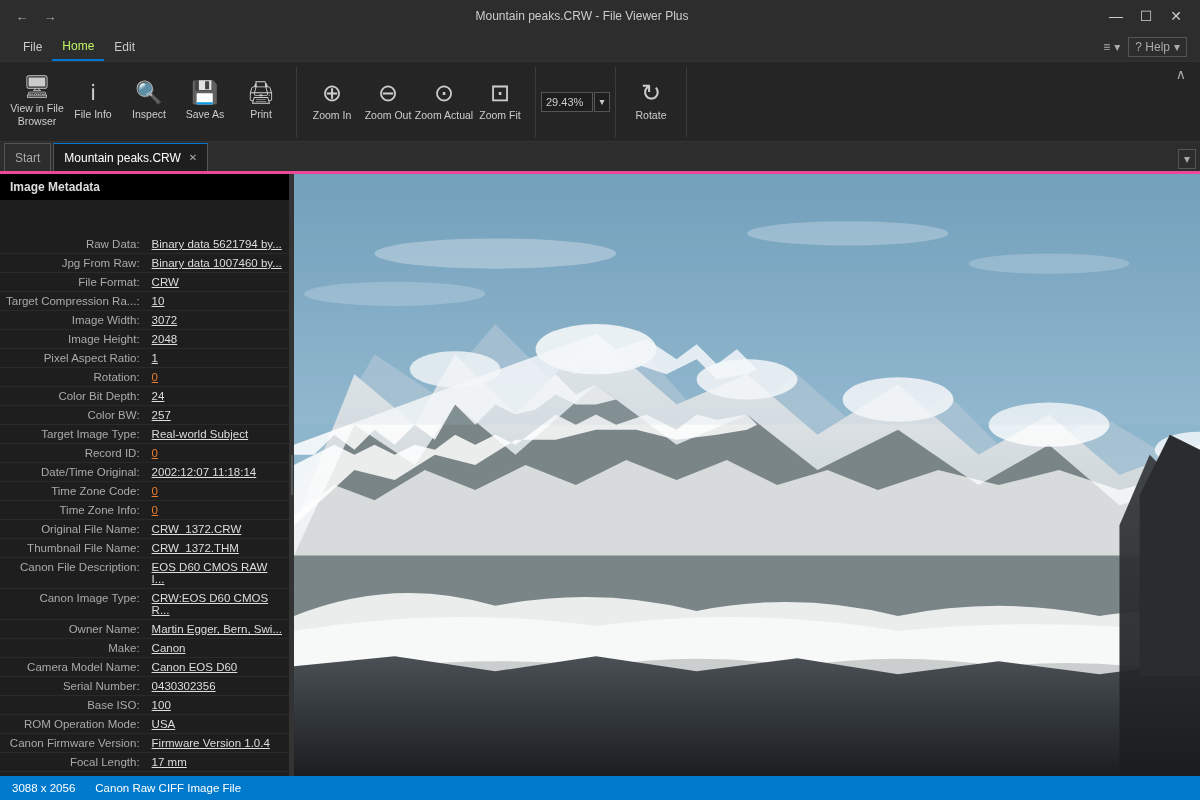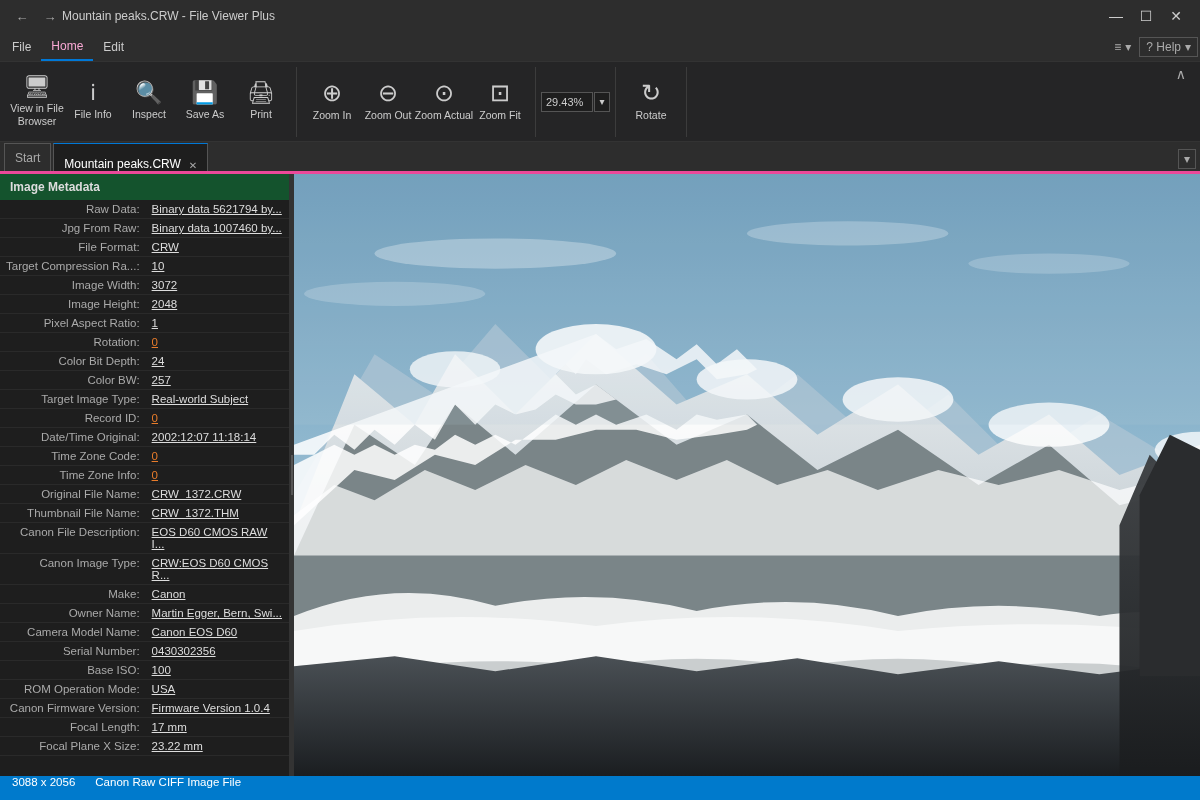--- a/index.html
+++ b/index.html
@@ -20,21 +20,21 @@
       display: flex;
       align-items: center;
       justify-content: space-between;
       padding: 0 10px;
       user-select: none;
     }
     .title-bar-title {
       color: #ccc;
       font-size: 12px;
       flex: 1;
-      text-align: left;
+      text-align: center;
     }
     .title-bar-controls {
       display: flex;
       gap: 2px;
     }
     .title-bar-btn {
       width: 28px;
       height: 28px;
       background: transparent;
       border: none;
@@ -61,34 +61,34 @@
       align-items: center;
       justify-content: center;
     }
 
     
     .menu-bar {
       background: #2d2d2d;
       height: 30px;
       display: flex;
       align-items: center;
-      padding: 0 2px;
+      padding: 0 13px;
       border-bottom: 1px solid #333;
     }
     .menu-item {
       padding: 4px 10px;
       color: #ccc;
       cursor: pointer;
       font-size: 12px;
       height: 28px;
       display: flex;
       align-items: center;
     }
     .menu-item.active {
-      color: #f9a8d4;
+      color: #bef264;
       border-bottom: 2px solid #0078d7;
     }
     .menu-bar-right {
       margin-left: auto;
       display: flex;
       align-items: center;
       gap: 8px;
     }
     .menu-bar-right .settings-btn {
       display: flex;
@@ -212,21 +212,20 @@
       border-bottom: none;
       color: #aaa;
       cursor: pointer;
       font-size: 12px;
       margin-right: 2px;
     }
     .tab.active {
       background: #1e1e1e;
       color: #fff;
       border-top: 1px solid #0078d7;
-      align-items: flex-end;
     }
     .tab.start-tab {
       background: #2d2d2d;
       color: #aaa;
     }
     .tab-close {
       font-size: 10px;
       color: #aaa;
       cursor: pointer;
       margin-left: 2px;
@@ -267,32 +266,33 @@
       position: relative;
     }
     .metadata-panel::-webkit-scrollbar {
       width: 8px;
       background: #2d2d2d;
     }
     .metadata-panel::-webkit-scrollbar-thumb {
       background: #555;
     }
     .metadata-title {
-      background: #14532d;
+      background: #000000;
       padding: 6px 10px;
       font-weight: bold;
       color: #ddd;
       font-size: 12px;
       position: sticky;
       top: 0;
       z-index: 1;
     }
     .metadata-table {
       width: 100%;
       border-collapse: collapse;
+      margin-top: 35px;
     }
     .metadata-table tr {
       border-bottom: 1px solid #2a2a2a;
     }
     .metadata-table td {
       padding: 3px 6px;
       font-size: 11.5px;
       vertical-align: top;
     }
     .meta-key {
@@ -327,21 +327,21 @@
     
     .image-viewer::-webkit-scrollbar {
       width: 8px;
     }
 
     
     .status-bar {
       background: #007acc;
       height: 24px;
       display: flex;
-      align-items: flex-start;
+      align-items: center;
       padding: 0 12px;
       gap: 20px;
       font-size: 11.5px;
       color: #fff;
     }
     .status-item {
       display: flex;
       align-items: center;
     }
 
@@ -545,26 +545,26 @@
           </tr>
           <tr>
             <td class="meta-key">Canon File Description:</td>
             <td class="meta-val">EOS D60 CMOS RAW I...</td>
           </tr>
           <tr>
             <td class="meta-key">Canon Image Type:</td>
             <td class="meta-val">CRW:EOS D60 CMOS R...</td>
           </tr>
           <tr>
+            <td class="meta-key">Owner Name:</td>
+            <td class="meta-val">Martin Egger, Bern, Swi...</td>
+          </tr>
+          <tr>
             <td class="meta-key">Make:</td>
             <td class="meta-val">Canon</td>
-          </tr>
-          <tr>
-            <td class="meta-key">Owner Name:</td>
-            <td class="meta-val">Martin Egger, Bern, Swi...</td>
           </tr>
           <tr>
             <td class="meta-key">Camera Model Name:</td>
             <td class="meta-val">Canon EOS D60</td>
           </tr>
           <tr>
             <td class="meta-key">Serial Number:</td>
             <td class="meta-val">0430302356</td>
           </tr>
           <tr>

